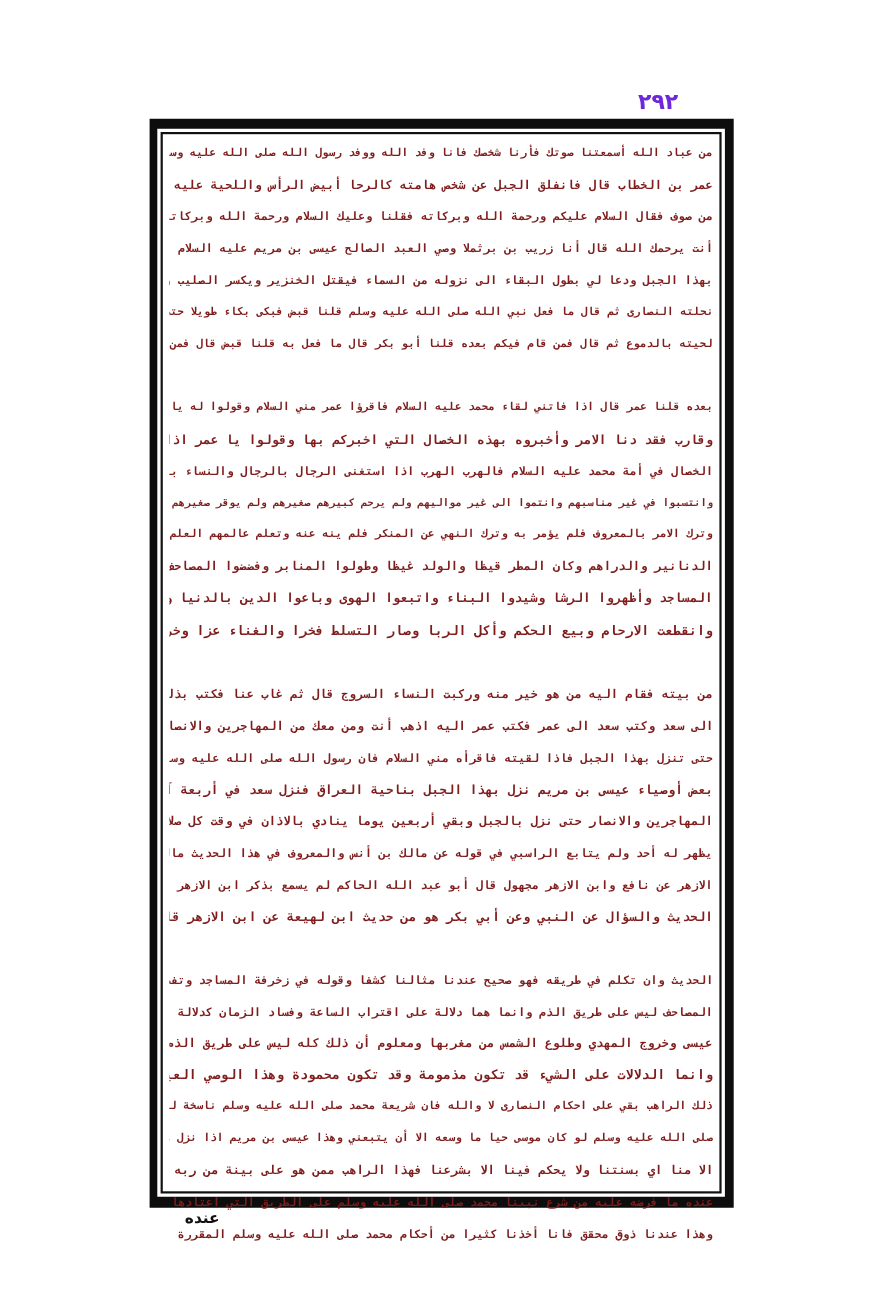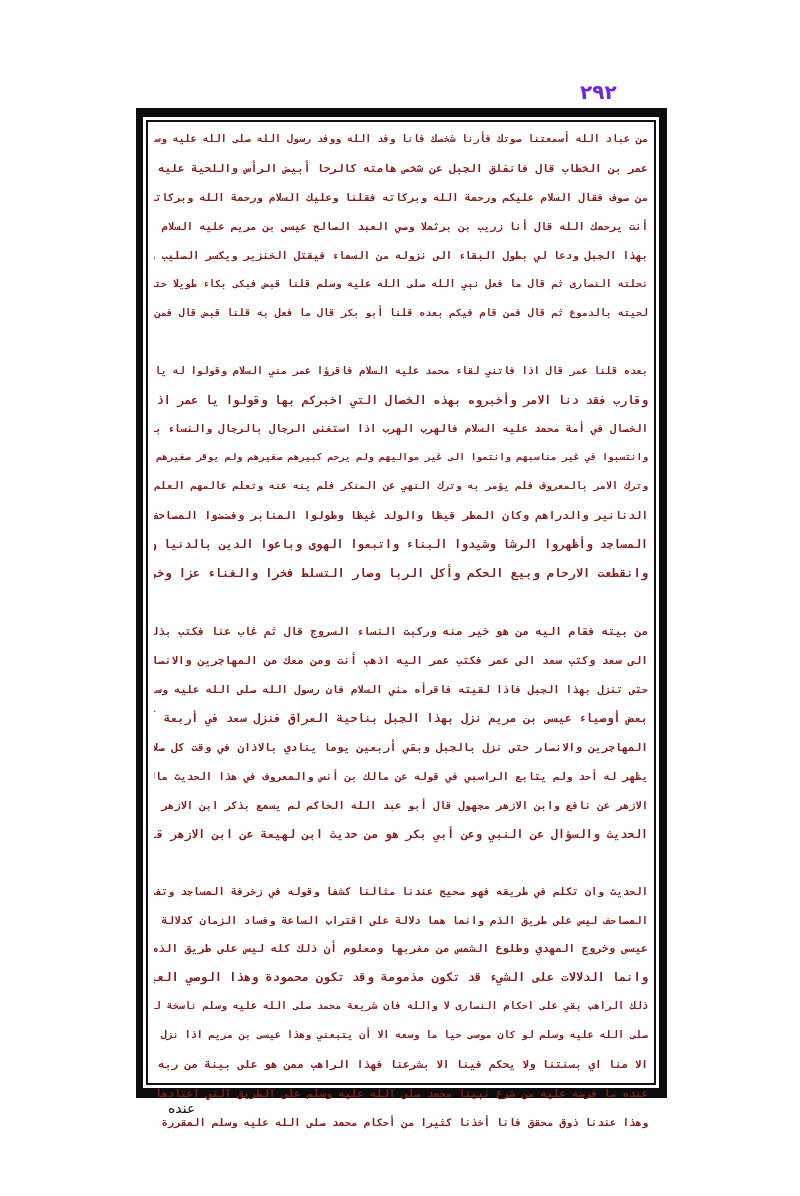--- a/index.html
+++ b/index.html
@@ -34,21 +34,21 @@
   .line {
     display: block;
     white-space: nowrap;
     text-align: justify;
     text-align-last: justify;
     overflow: hidden;
     height: 35.6px;
   }
   .catchword {
     position: absolute; left: 168px; top: 1100px;
-    font-family: "DejaVu Sans", sans-serif; font-size: 14px; font-weight: normal; color: #111;
+    font-family: "DejaVu Sans", sans-serif; font-size: 14px; font-weight: bold; color: #111;
     direction: rtl;
   }
 </style>
 </head>
 <body>
 
 <div class="page-number">٢٩٢</div>
 
 <div class="frame">
   <div class="frame-inner">

